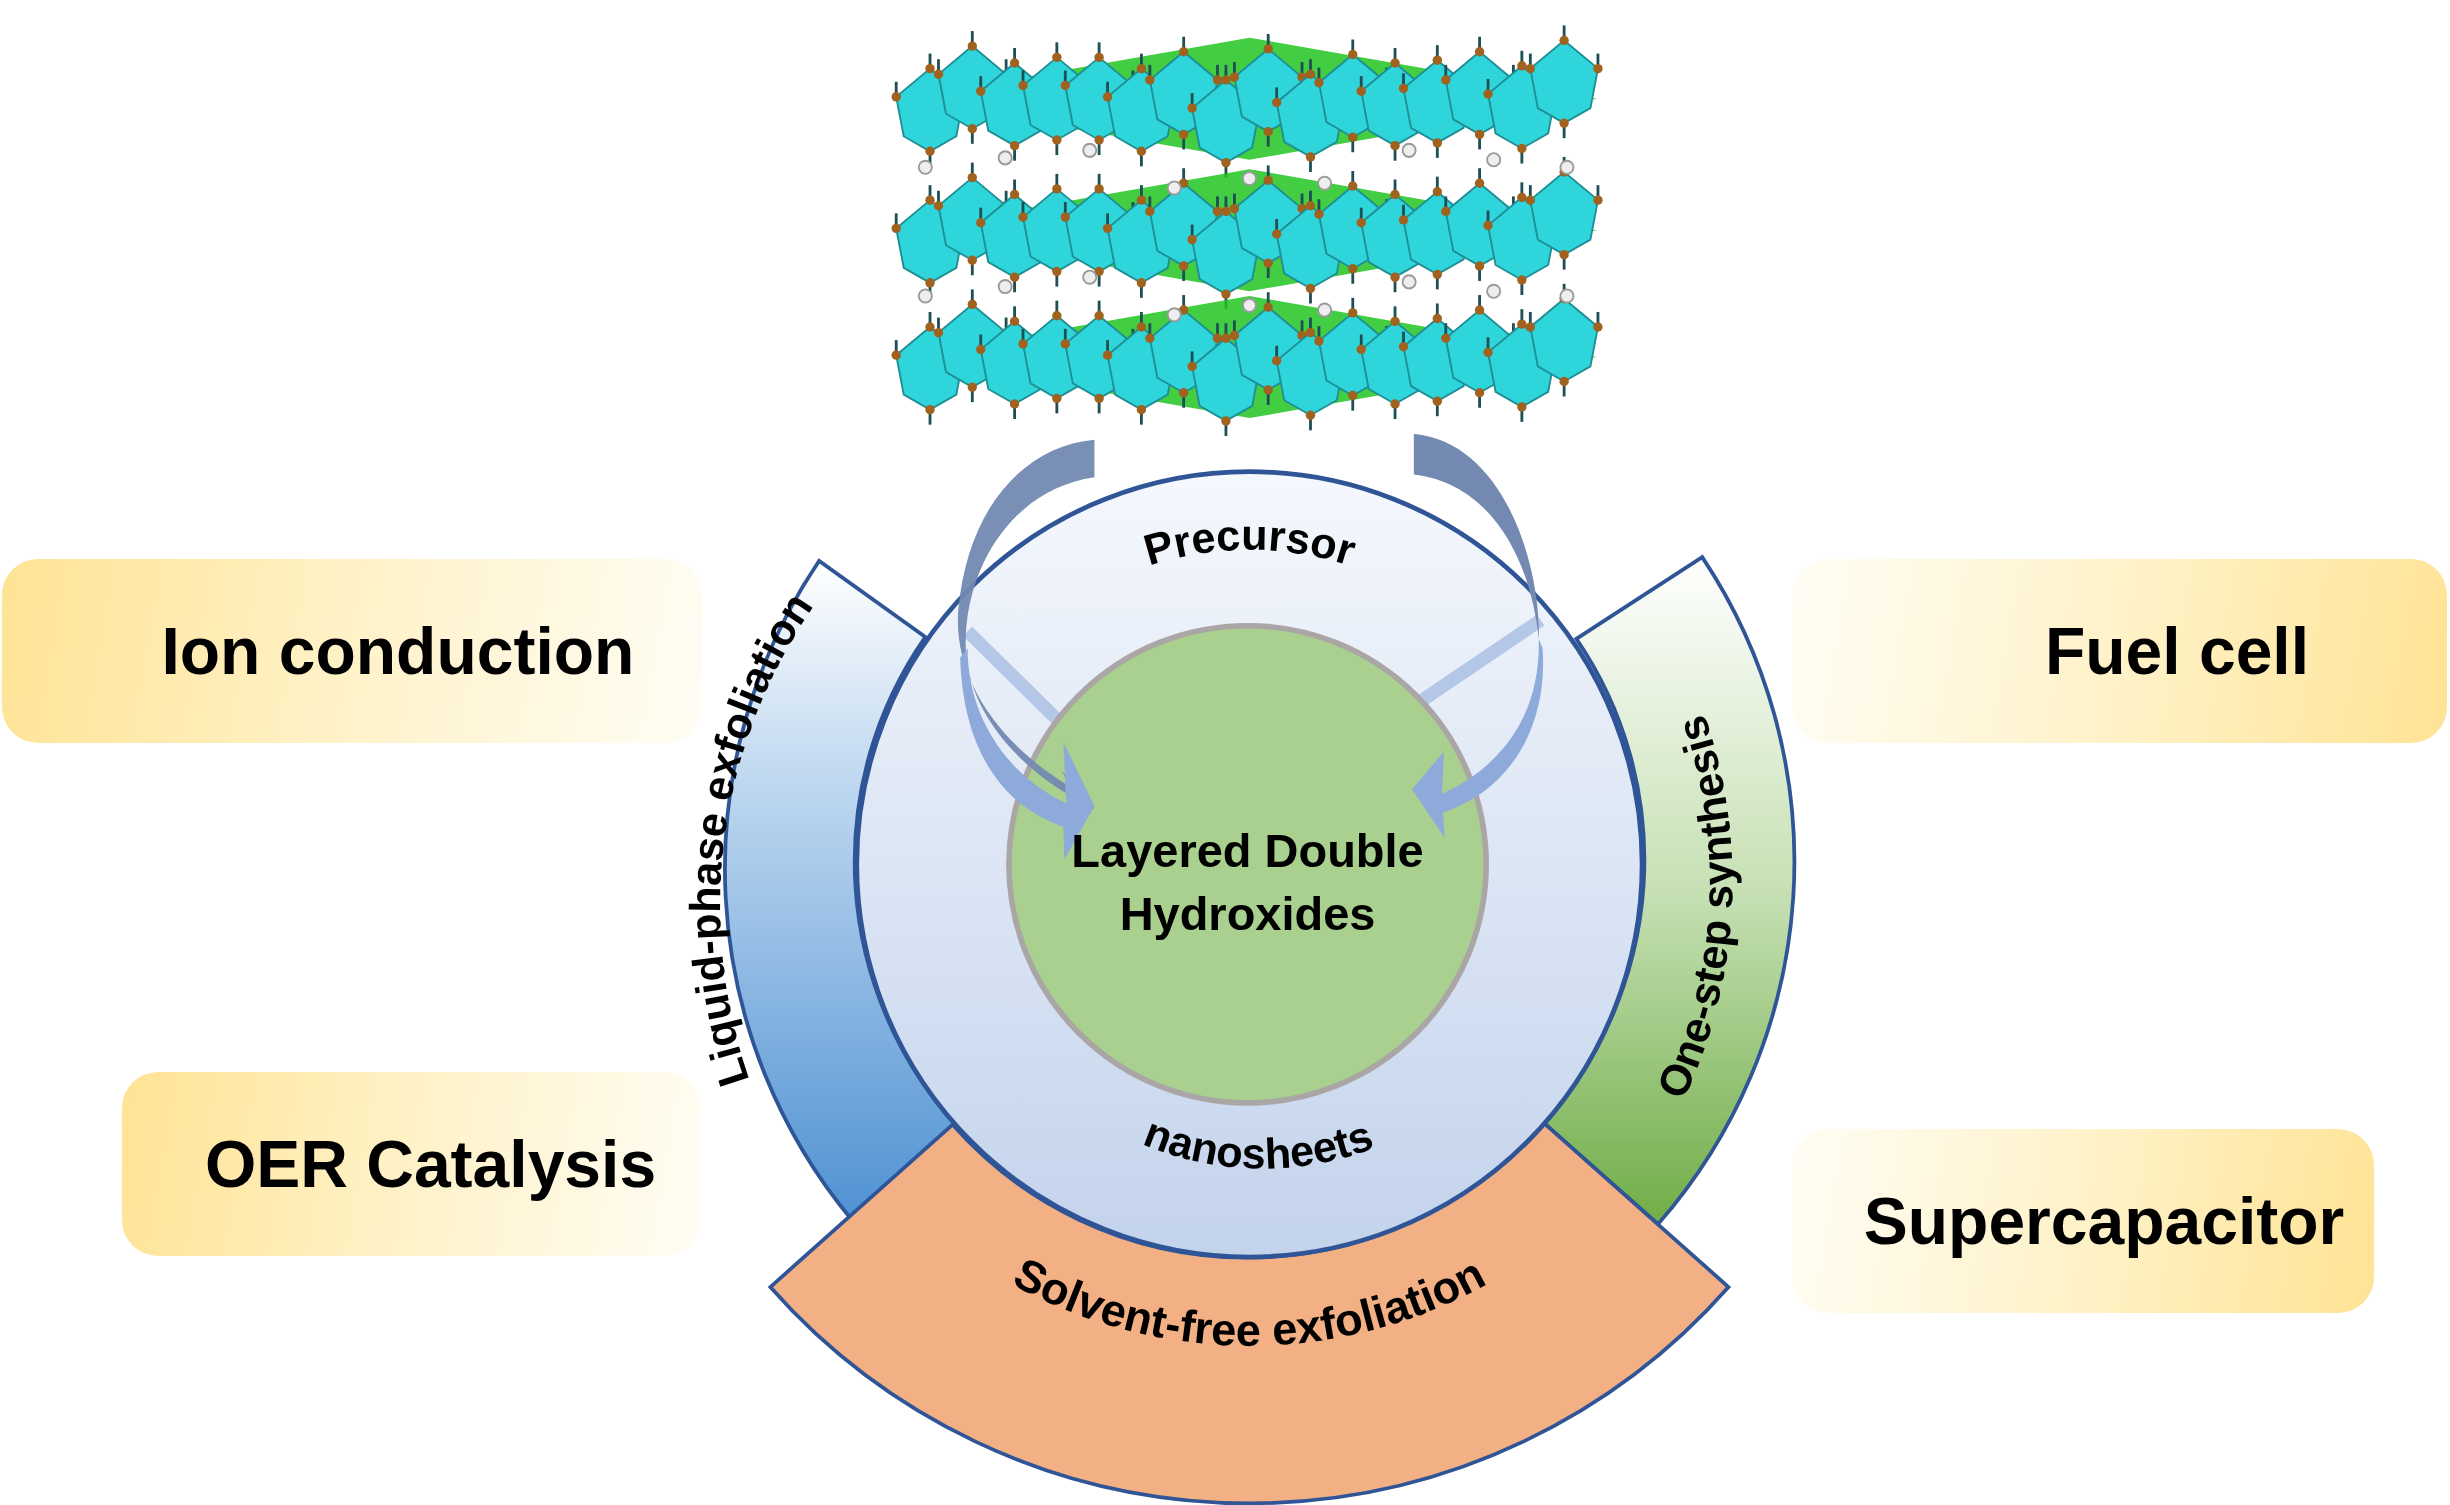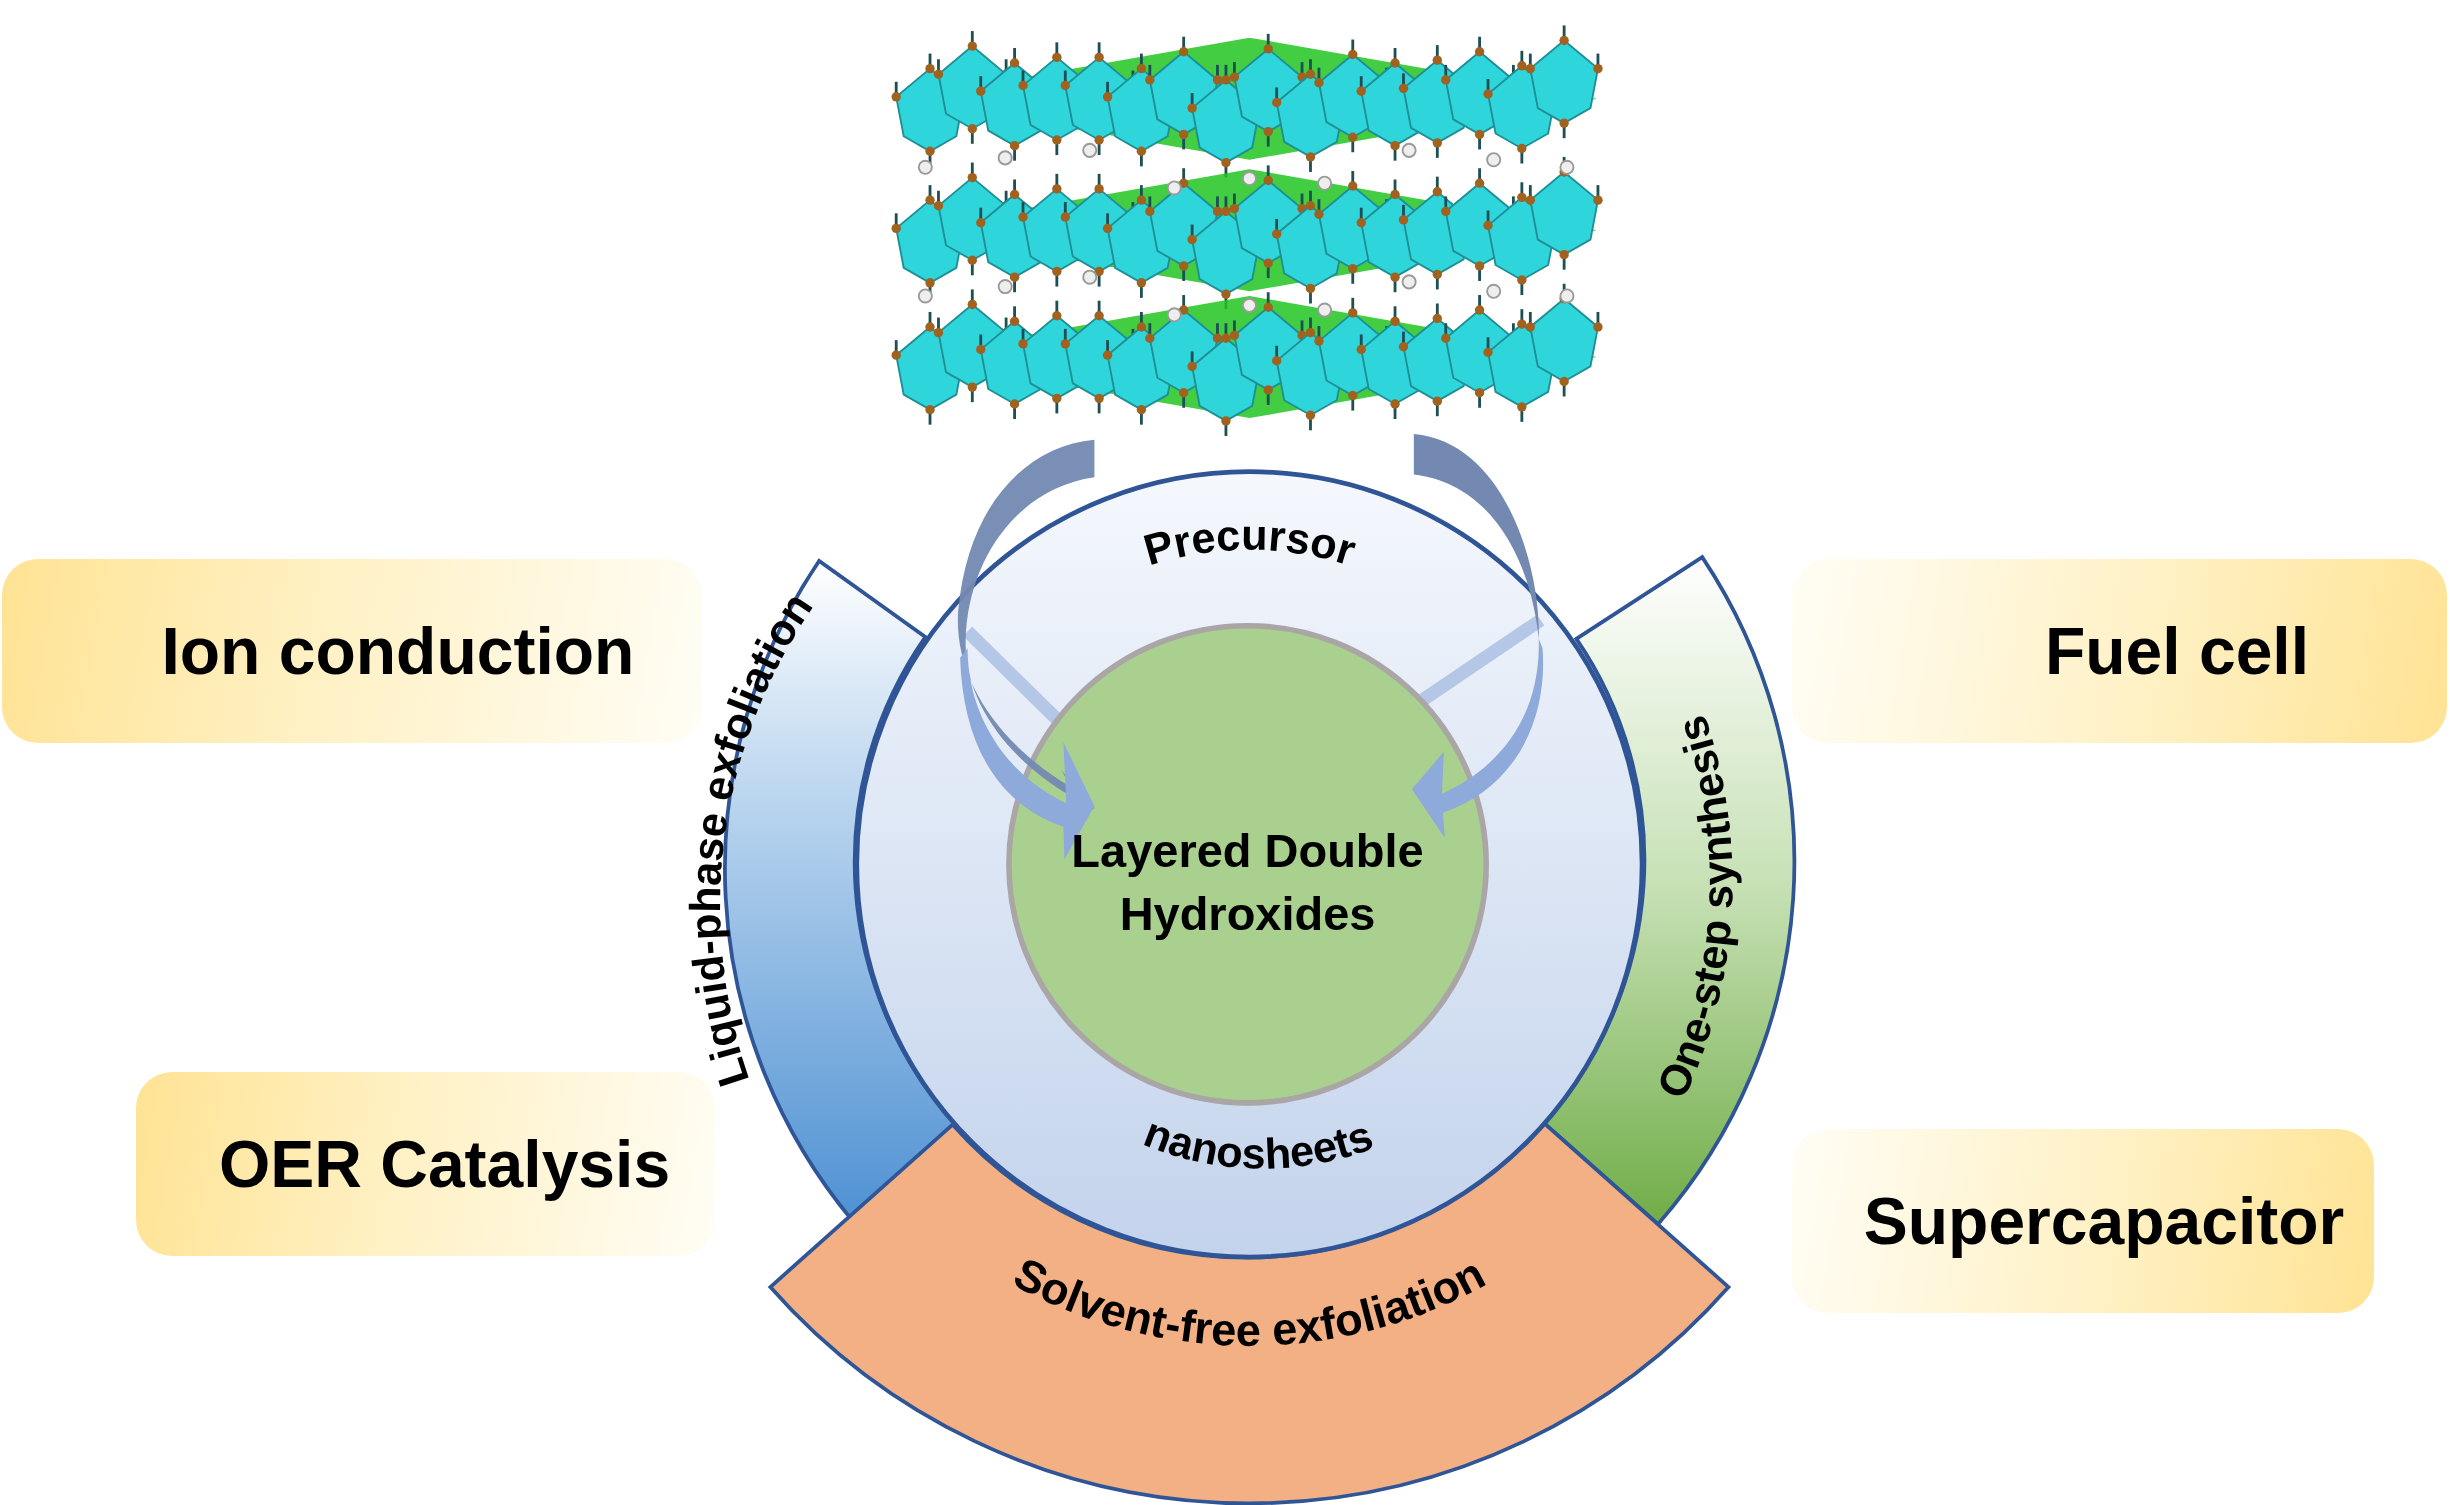--- a/index.html
+++ b/index.html
@@ -14,21 +14,21 @@
   svg text { font-family: "Liberation Sans", sans-serif; font-weight: bold; }
 </style>
 </head>
 <body>
 
 <div id="stage">
 
   <div class="app-box grad-left" style="left:1.9px; top:559px; width:700px; height:184px; padding-left:92px;">
     <span>Ion conduction</span>
   </div>
-  <div class="app-box grad-left" style="left:136px; top:1072px; width:579px; height:184px; padding-left:38px;">
+  <div class="app-box grad-left" style="left:122px; top:1072px; width:579px; height:184px; padding-left:38px;">
     <span>OER Catalysis</span>
   </div>
   <div class="app-box grad-right" style="left:1792px; top:559px; width:655px; height:184px; padding-left:115px;">
     <span>Fuel cell</span>
   </div>
   <div class="app-box grad-right" style="left:1792px; top:1101px; width:582px; height:184px; padding-left:42px;margin-top:28px;">
     <span>Supercapacitor</span>
   </div>
 
   <svg id="main-svg" width="2450" height="1506" viewBox="0 0 2608 1603" style="position:absolute; left:0; top:0;">

